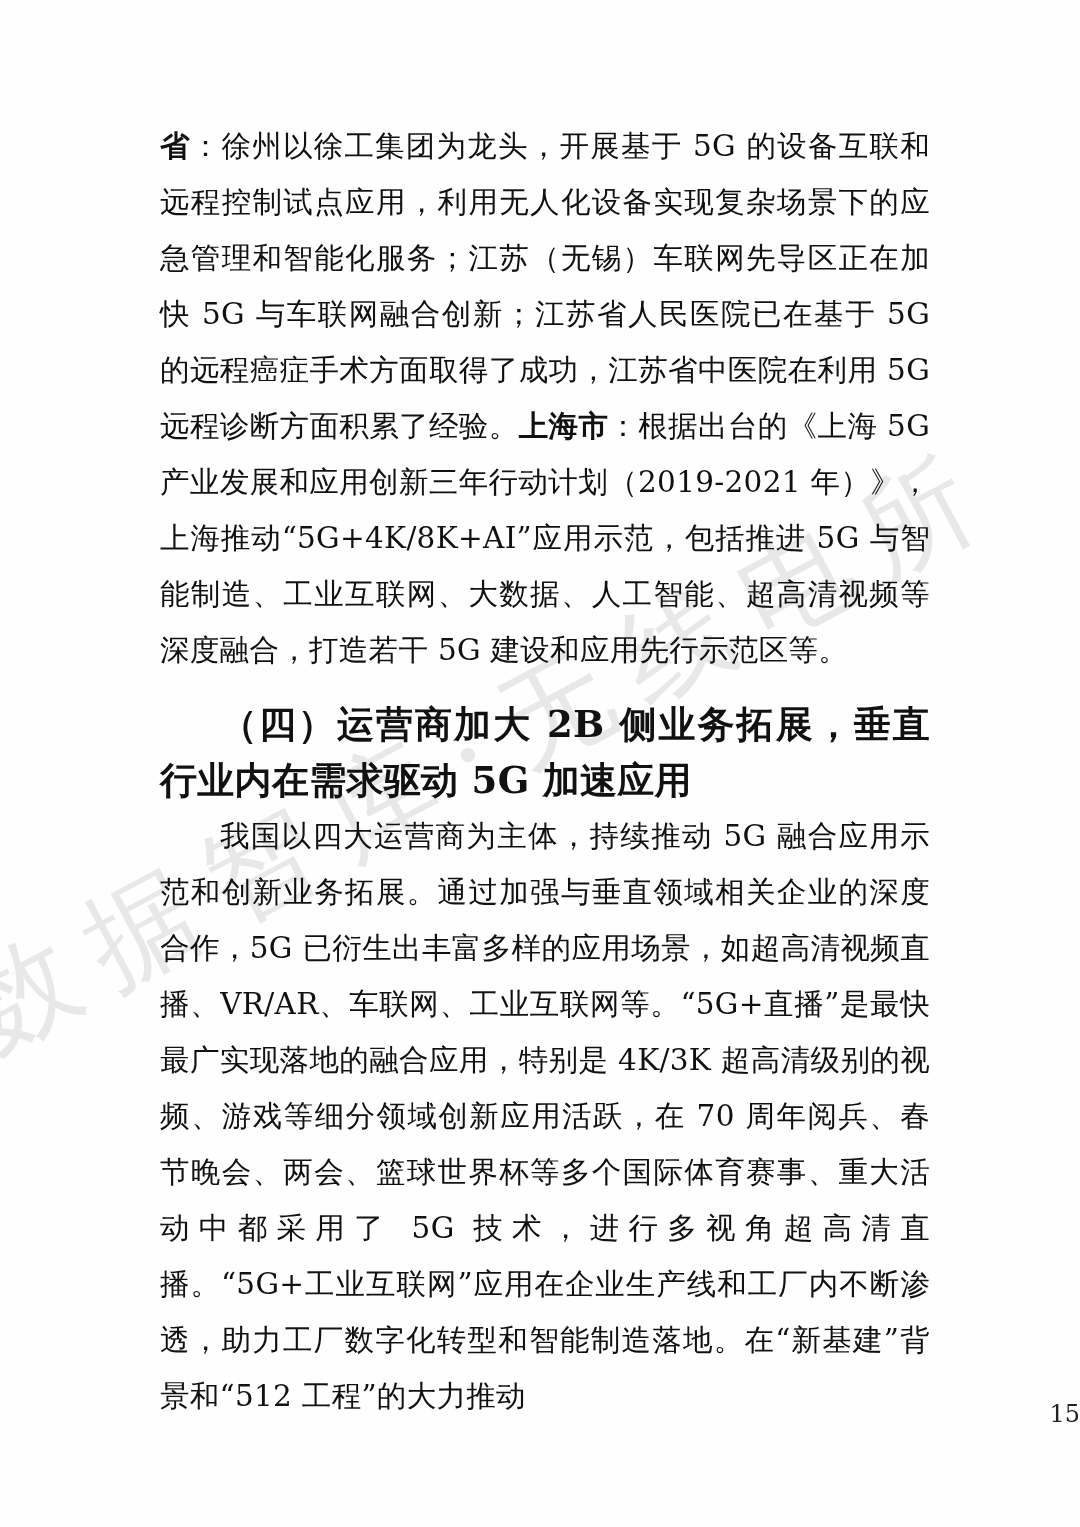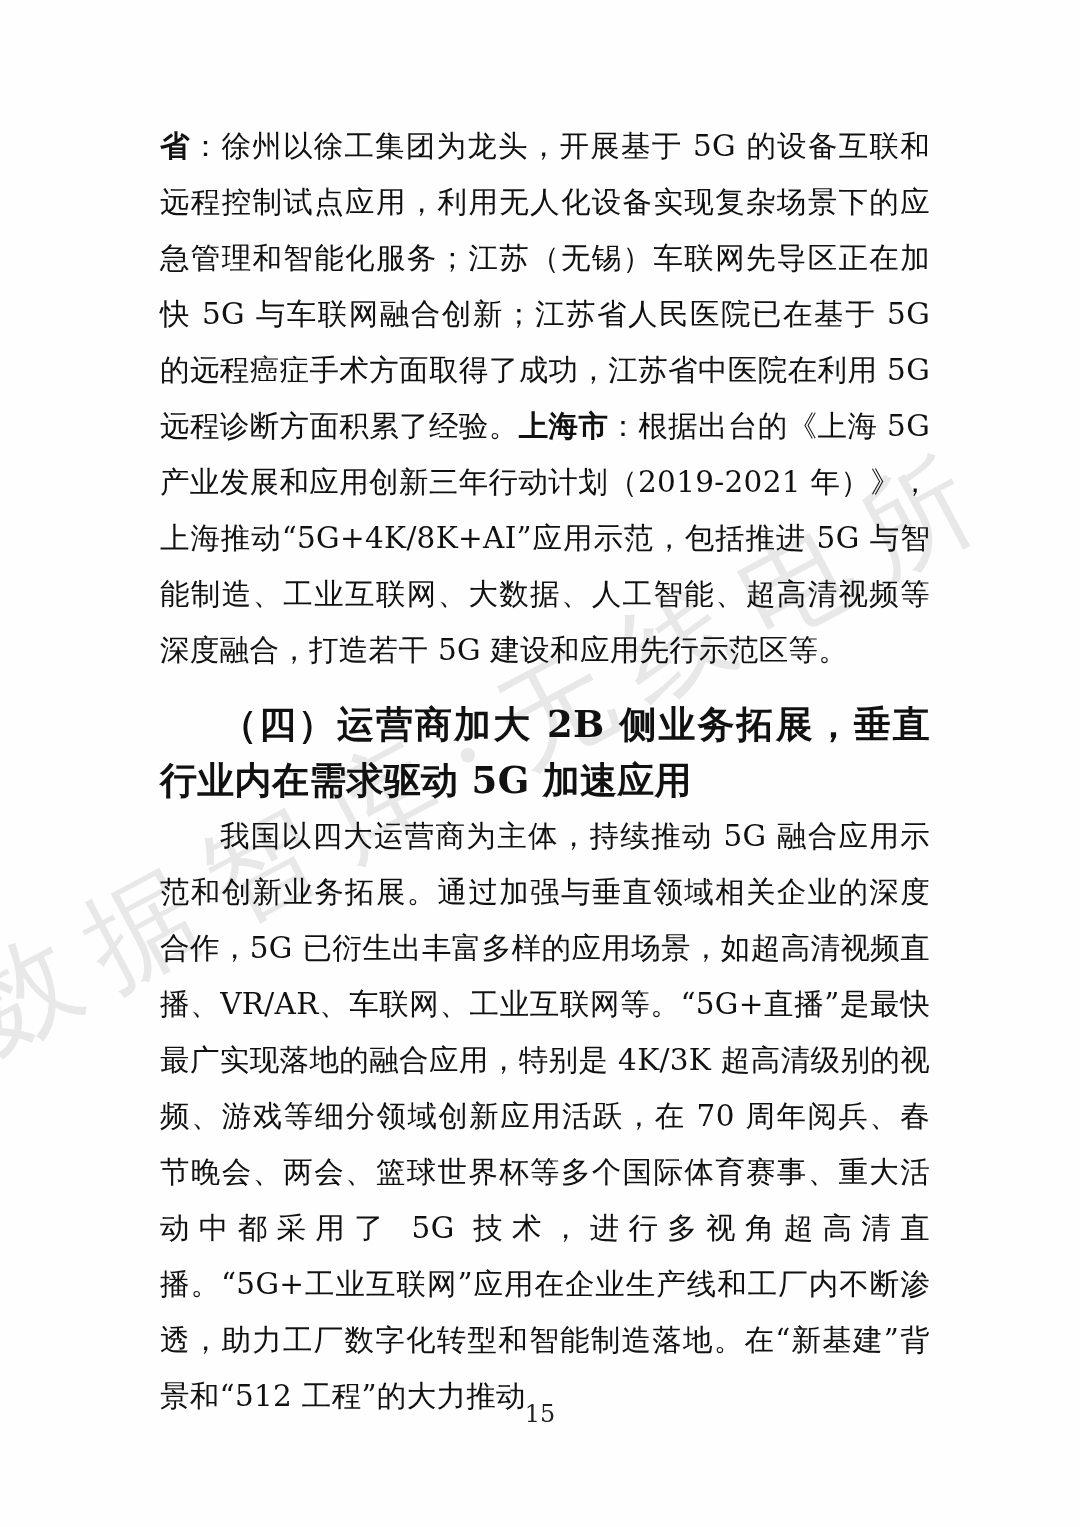--- a/index.html
+++ b/index.html
@@ -68,21 +68,21 @@
     text-justify: inter-ideograph;
   }
   b, .b {
     font-weight: bold;
   }
   .pagenum {
     position: absolute;
     left: 0;
     right: 0;
     top: 1400px;
-    text-align: center;
+    text-align: right;
     font-size: 24px;
     color: #222;
     z-index: 3;
     font-family: "DejaVu Serif", "Liberation Serif", serif;
   }
   .block-gap { height: 6px; }
 </style>
 </head>
 <body>
 

